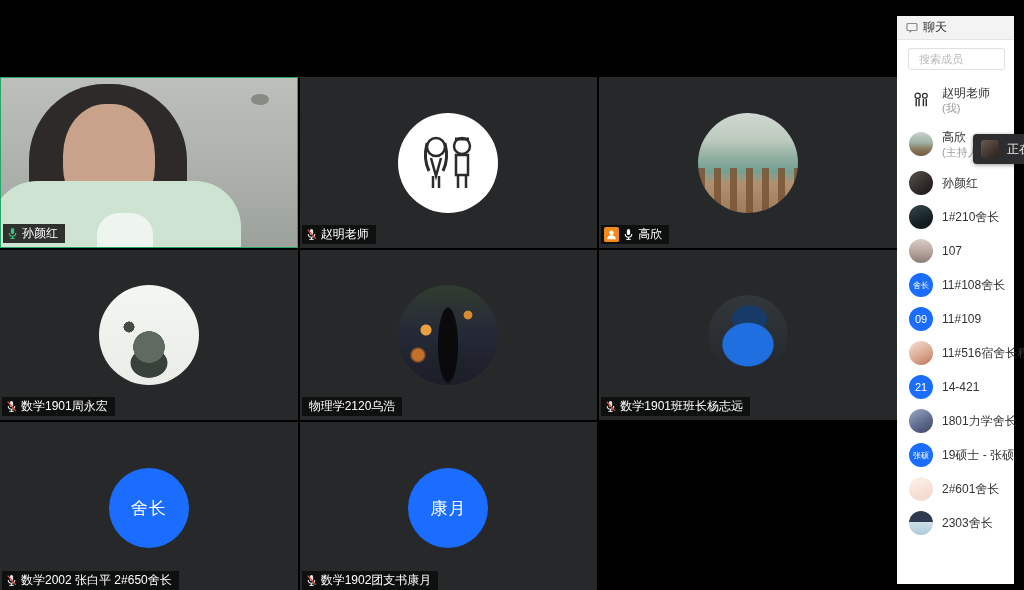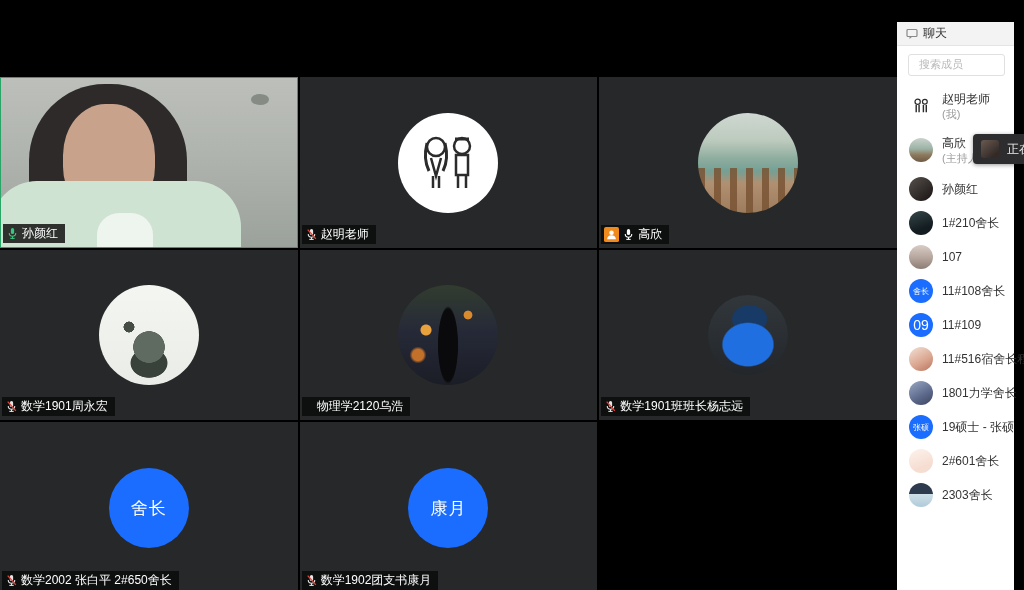--- a/index.html
+++ b/index.html
@@ -69,39 +69,39 @@
   .cam-hair { position:absolute; left:28px; top:6px; width:158px; height:160px;
               background:#2d2a29; border-radius:48% 48% 40% 40%; }
   .cam-face { position:absolute; left:62px; top:26px; width:92px; height:112px;
               background:#c9a28c; border-radius:46% 46% 44% 44%; }
   .cam-shirt { position:absolute; left:-10px; bottom:0; width:250px; height:66px;
                background:#cfe3d3; border-radius:46px 46px 0 0; }
   .cam-collar { position:absolute; left:96px; bottom:0; width:56px; height:34px;
                 background:#eef4ee; border-radius:22px 22px 0 0; }
 
   
-  .sidebar { position:absolute; left:897px; top:22px; width:117px; height:568px;
+  .sidebar { position:absolute; left:897px; top:16px; width:117px; height:568px;
              background:#fff; }
   .sb-header { height:24px; background:#f3f3f3; border-bottom:1px solid #e4e4e4;
                display:flex; align-items:center; gap:5px; padding-left:9px;
                font-size:12px; color:#333; }
   .search-wrap { margin:8px 9px 4px 11px; height:22px; border:1px solid #e0e0e0;
                  border-radius:3px; display:flex; align-items:center; gap:4px;
                  padding:0 5px; background:#fff; }
   .search-wrap input { border:none; outline:none; width:80px; font-size:11px;
-                       color:#666; font-family:Liberation Mono, monospace; }
+                       color:#666; font-family:Liberation Sans, sans-serif; }
   .search-wrap input::placeholder { color:#b8b8b8; }
 
   .memberlist { padding:4px 0 0 12px; }
   .mrow { display:flex; align-items:center; gap:9px; height:34px; }
   .mrow.dbl { height:44px; }
   .av { width:24px; height:24px; border-radius:50%; flex:0 0 auto; overflow:hidden; }
   .av.blue { background:#1a6dff; color:#fff; display:flex; align-items:center;
              justify-content:center; font-size:8px; }
-  .av.blue.num { font-size:14px; }
+  .av.blue.num { font-size:11px; }
   .mtxt { display:flex; flex-direction:column; justify-content:center; }
   .mname { font-size:12px; color:#333; line-height:15px; white-space:nowrap; }
   .msub { font-size:11px; color:#9a9a9a; line-height:14px; }
 
   
   .s-dark1 { background:linear-gradient(140deg,#4a4540 20%,#241f1e 80%); }
   .s-210  { background:linear-gradient(160deg,#35474a 0%,#131c20 70%); }
   .s-107  { background:linear-gradient(180deg,#d8cdc6 0%,#b4a49c 55%,#8c7d74 100%); }
   .s-516  { background:linear-gradient(150deg,#f3e1d6 0%,#d9a48e 60%,#b8745c 100%); }
   .s-1801a{ background:linear-gradient(150deg,#9aa8c4 0%,#5c688a 60%,#3c4360 100%); }
@@ -202,21 +202,21 @@
             <line x1="12" y1="17" x2="12" y2="21" stroke="#e6e6e6" stroke-width="2"></line>
             <line x1="8" y1="21" x2="16" y2="21" stroke="#e6e6e6" stroke-width="2"></line>
             <line x1="5" y1="3" x2="20" y2="20" stroke="#e0453a" stroke-width="2.5"></line>
           </svg>
           <span>数学1901周永宏</span>
         </div>
       </div>
 
       <div class="tile">
         <div class="big-av ph-night"></div>
-        <div class="label" style="padding-left:15px;">
+        <div class="label" style="padding-left:7px;">
           <span>物理学2120乌浩</span>
         </div>
       </div>
 
 
       <div class="tile row3">
         <div class="big-av ph-hoodie"></div>
         <div class="label">
           <svg class="mic" viewBox="0 0 24 24">
             <rect x="9" y="2" width="6" height="11" rx="3" fill="#e6e6e6"></rect>
@@ -326,20 +326,24 @@
       <div class="mrow">
         <span class="av blue num">09</span>
         <span class="mname">11#109</span>
       </div>
 
       <div class="mrow">
         <span class="av s-516"></span>
         <span class="mname">11#516宿舍长程茜</span>
       </div>
 
+      <div class="mrow">
+        <span class="av blue num">21</span>
+        <span class="mname">14-421</span>
+      </div>
 
       <div class="mrow">
         <span class="av s-1801a"></span>
         <span class="mname">1801力学舍长</span>
       </div>
 
 
       <div class="mrow">
         <span class="av blue">张硕</span>
         <span class="mname">19硕士 - 张硕</span>

